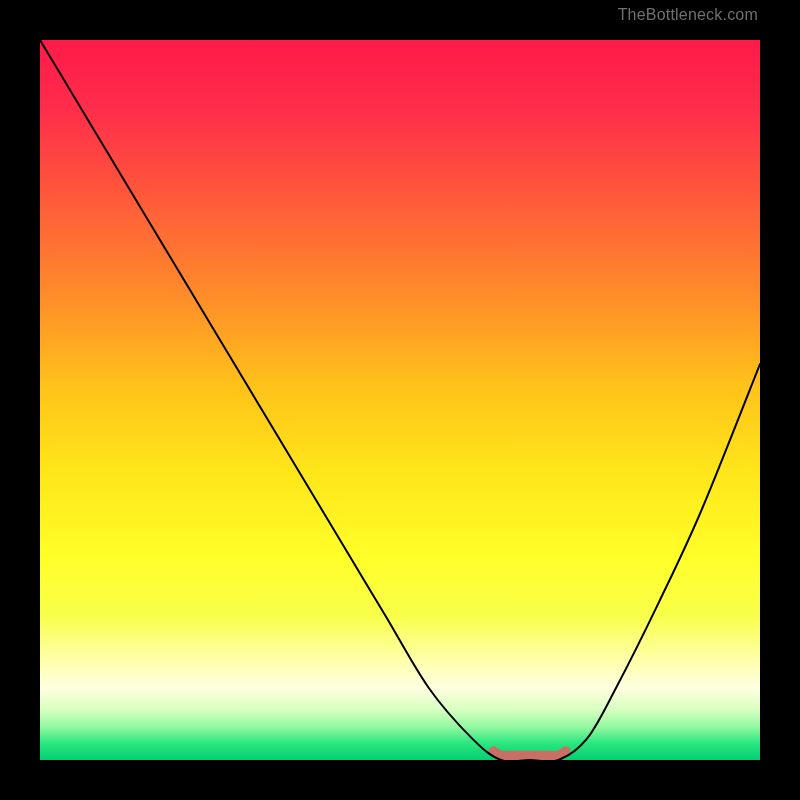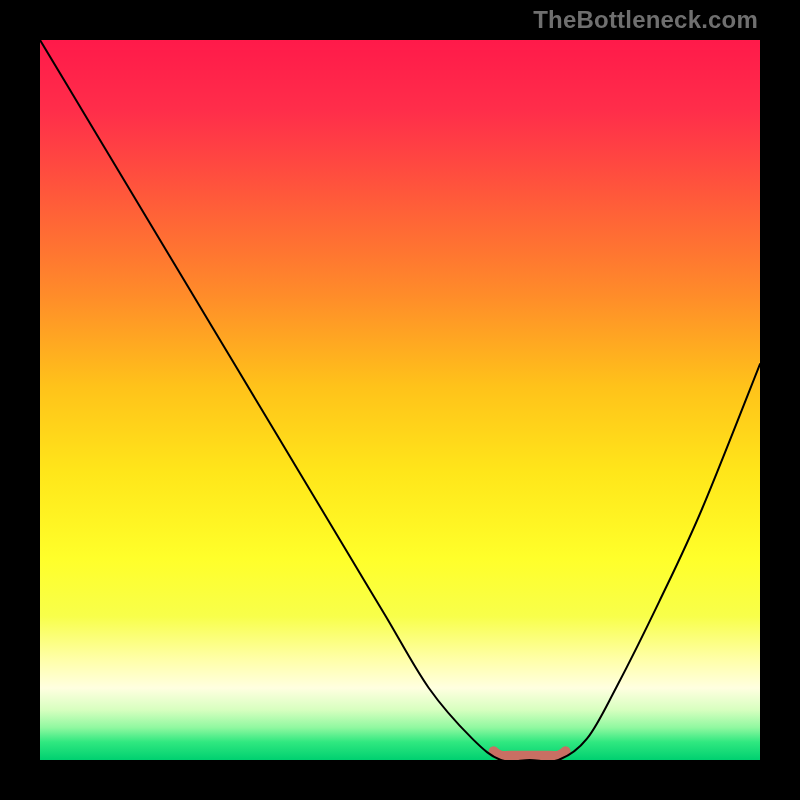--- a/index.html
+++ b/index.html
@@ -28,22 +28,22 @@
   .gradient {
     position: absolute;
     left: 0; top: 0;
     width: 100%;
     height: 100%;
   }
   .watermark {
     position: absolute;
     top: 6px;
     right: 42px;
-    font-size: 24px;
-    font-weight: 700;
+    font-size: 16px;
+    font-weight: 400;
     color: #6f6f6f;
     letter-spacing: 0.2px;
   }
   svg.curve {
     position: absolute;
     left: 0; top: 0;
     width: 100%;
     height: 100%;
   }
 </style>

